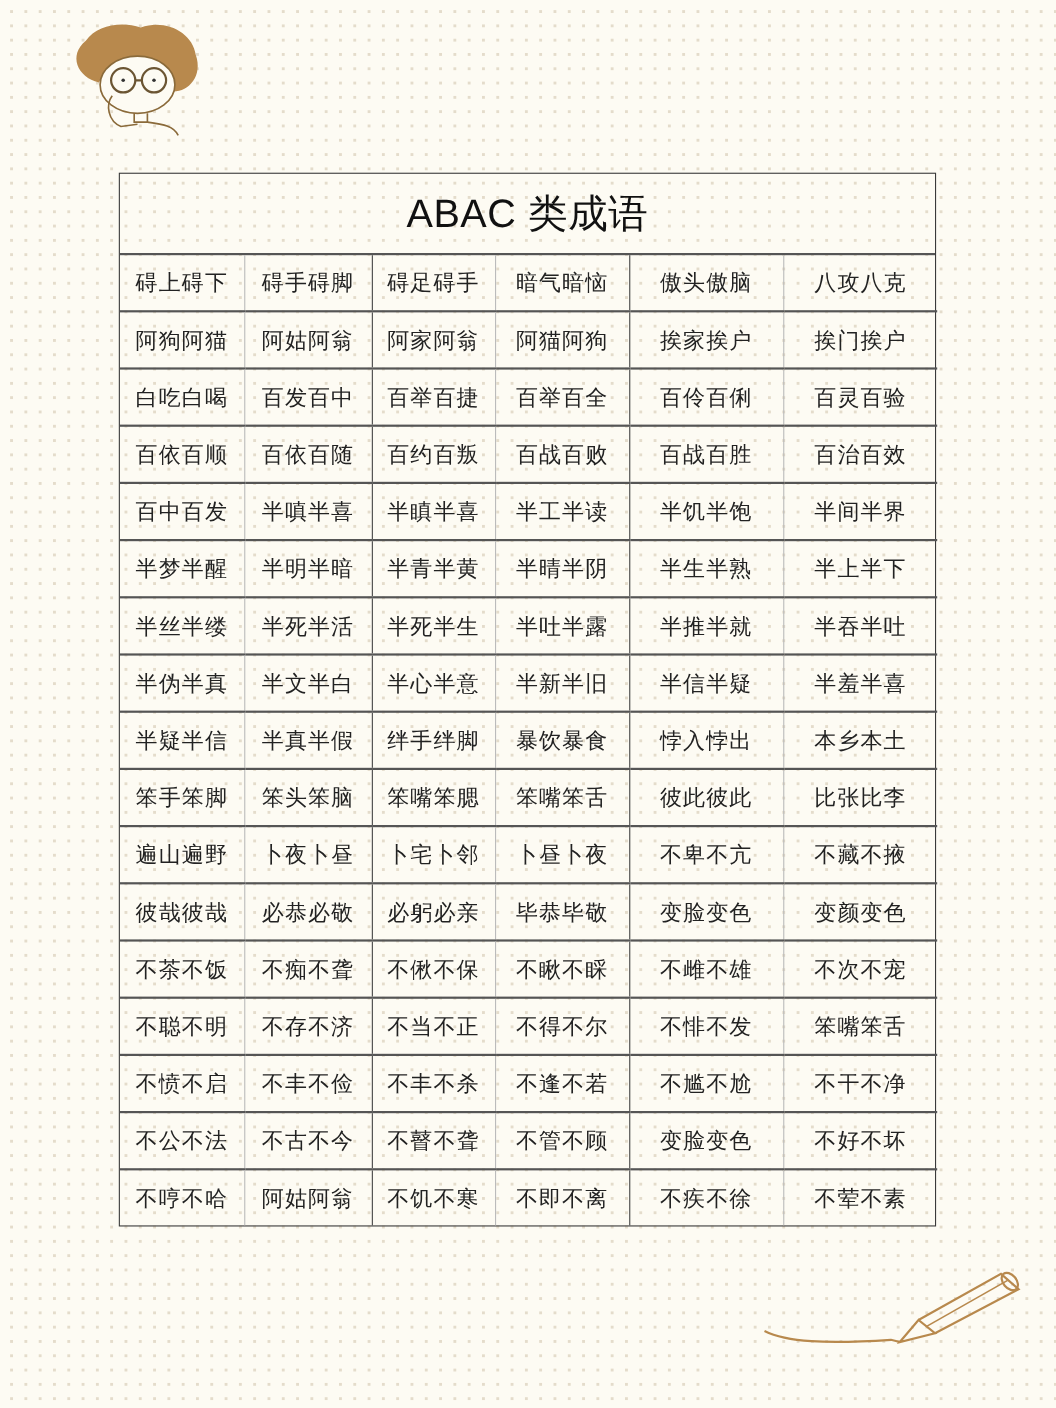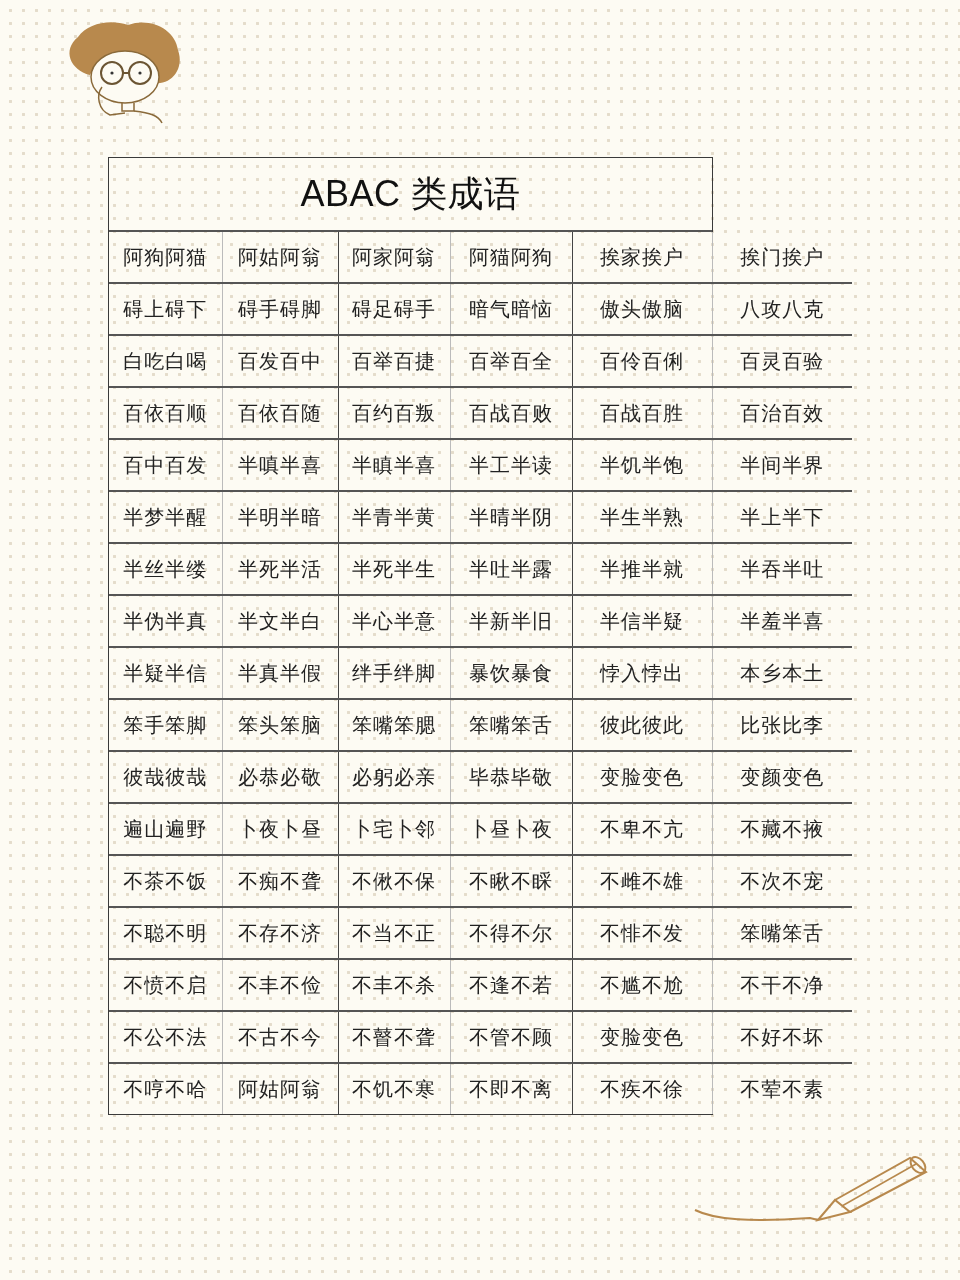--- a/index.html
+++ b/index.html
@@ -7,21 +7,21 @@
     width: 960px; height: 1280px; overflow: hidden; position: relative;
     background-color: #fdfbf3;
     background-image: radial-gradient(circle, #e4dccb 1.4px, transparent 1.6px);
     background-size: 13px 13px;
     background-position: 4px 4px;
     font-family: "DejaVu Serif", "Liberation Serif", serif;
   }
   .avatar { position: absolute; left: 50px; top: 15px; width: 150px; height: 110px; }
   .pencil { position: absolute; left: 690px; top: 1150px; width: 250px; height: 110px; }
   .sheet {
-    position: absolute; left: 108px; top: 157px; width: 605px;
+    position: absolute; left: 108px; top: 157px; width: 743px;
     border: 1.5px solid #3a3a3a; box-sizing: border-box;
   }
   .title {
     height: 72px; display: flex; align-items: center; justify-content: center;
     border-bottom: 2px solid #555;
     font-family: "Liberation Sans", "DejaVu Sans", sans-serif;
     font-size: 36px; color: #111; letter-spacing: 0.5px;
   }
   table { border-collapse: collapse; width: 100%; table-layout: fixed; }
   td {
@@ -59,36 +59,36 @@
     <colgroup>
         <col class="c1">
         <col class="c2">
         <col class="c3">
         <col class="c4">
         <col class="c5">
         <col class="c6">
       </colgroup>
     <tbody id="idiom-body">
         <tr>
+          <td>碍上碍下</td>
+          <td class="thick">碍手碍脚</td>
+          <td>碍足碍手</td>
+          <td class="thick">暗气暗恼</td>
+          <td>傲头傲脑</td>
+          <td>八攻八克</td>
+        </tr>
+        <tr>
           <td>阿狗阿猫</td>
           <td class="thick">阿姑阿翁</td>
           <td>阿家阿翁</td>
           <td class="thick">阿猫阿狗</td>
           <td>挨家挨户</td>
           <td>挨门挨户</td>
         </tr>
         <tr>
-          <td>碍上碍下</td>
-          <td class="thick">碍手碍脚</td>
-          <td>碍足碍手</td>
-          <td class="thick">暗气暗恼</td>
-          <td>傲头傲脑</td>
-          <td>八攻八克</td>
-        </tr>
-        <tr>
           <td>白吃白喝</td>
           <td class="thick">百发百中</td>
           <td>百举百捷</td>
           <td class="thick">百举百全</td>
           <td>百伶百俐</td>
           <td>百灵百验</td>
         </tr>
         <tr>
           <td>百依百顺</td>
           <td class="thick">百依百随</td>
@@ -139,34 +139,34 @@
         </tr>
         <tr>
           <td>笨手笨脚</td>
           <td class="thick">笨头笨脑</td>
           <td>笨嘴笨腮</td>
           <td class="thick">笨嘴笨舌</td>
           <td>彼此彼此</td>
           <td>比张比李</td>
         </tr>
         <tr>
+          <td>遍山遍野</td>
+          <td class="thick">卜夜卜昼</td>
+          <td>卜宅卜邻</td>
+          <td class="thick">卜昼卜夜</td>
+          <td>不卑不亢</td>
+          <td>不藏不掖</td>
+        </tr>
+        <tr>
           <td>彼哉彼哉</td>
           <td class="thick">必恭必敬</td>
           <td>必躬必亲</td>
           <td class="thick">毕恭毕敬</td>
           <td>变脸变色</td>
           <td>变颜变色</td>
-        </tr>
-        <tr>
-          <td>遍山遍野</td>
-          <td class="thick">卜夜卜昼</td>
-          <td>卜宅卜邻</td>
-          <td class="thick">卜昼卜夜</td>
-          <td>不卑不亢</td>
-          <td>不藏不掖</td>
         </tr>
         <tr>
           <td>不茶不饭</td>
           <td class="thick">不痴不聋</td>
           <td>不偢不保</td>
           <td class="thick">不瞅不睬</td>
           <td>不雌不雄</td>
           <td>不次不宠</td>
         </tr>
         <tr>

